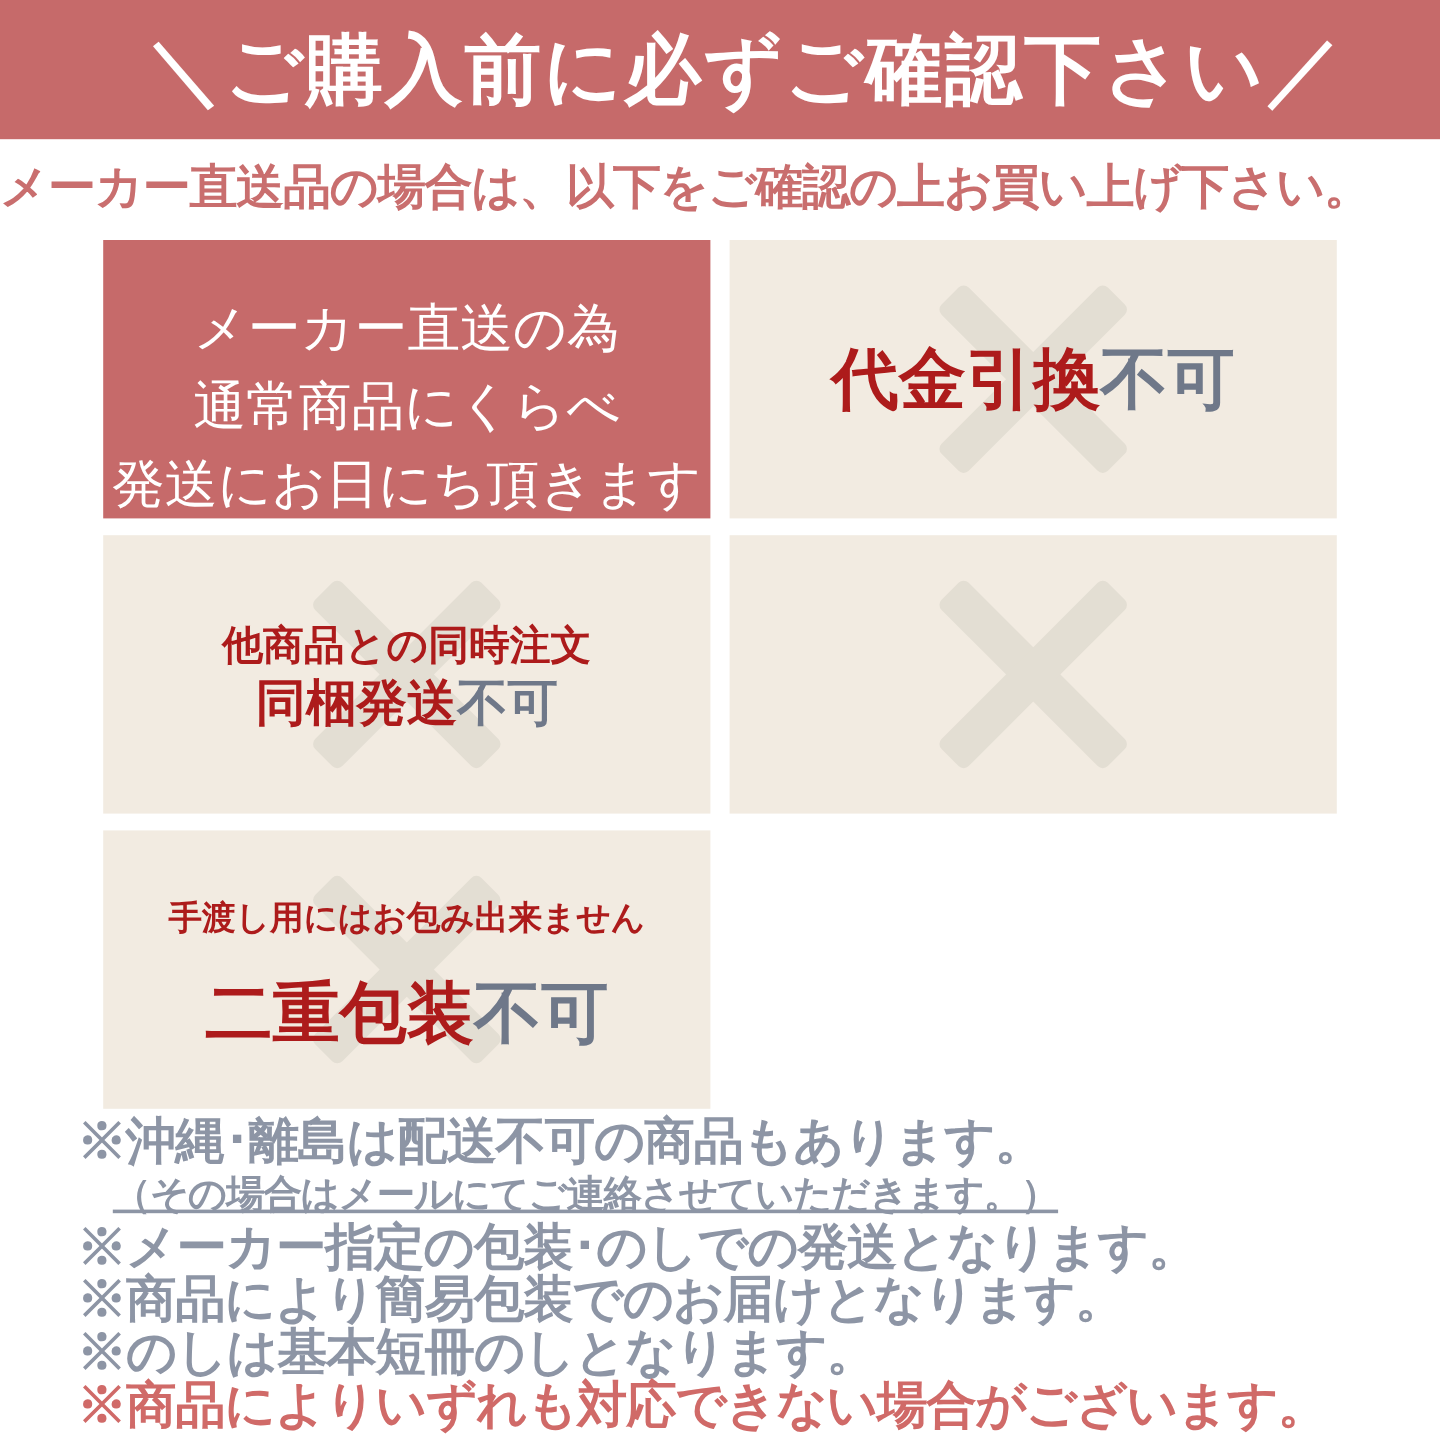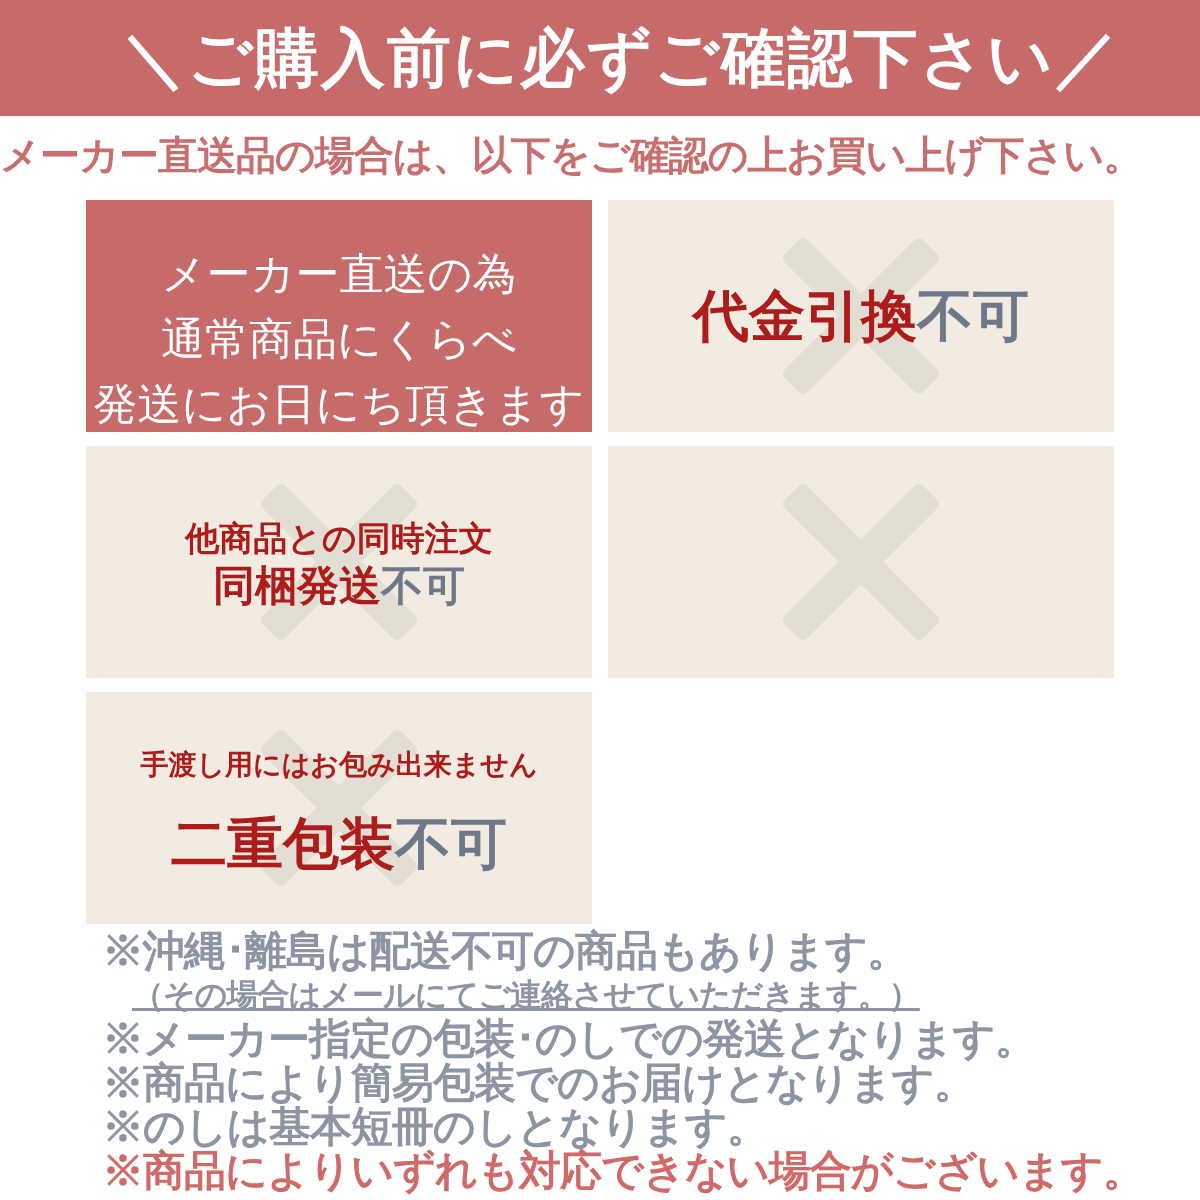--- a/index.html
+++ b/index.html
@@ -91,21 +91,21 @@
   .small-note.s36 { font-size: 28px; line-height: 50px; margin-bottom: 22px; }
   .small-note.s38 { font-size: 38px; line-height: 46px; }
   .gray-note { color: var(--light-slate); font-size: 38px; font-weight: 600; line-height: 52px; white-space: nowrap; }
   .mb14 { margin-bottom: 14px; }
 
   
   .notes {
     position: absolute;
     left: 0; top: 929px;
     width: 1200px;
-    padding-left: 102px;
+    padding-left: 64px;
   }
   .note {
     color: var(--light-slate);
     font-size: 42px;
     font-weight: 600;
     line-height: 44px;
     letter-spacing: -1px;
     white-space: nowrap;
   }
   .note.small { font-size: 32px; padding-left: 30px; text-decoration: underline; }

